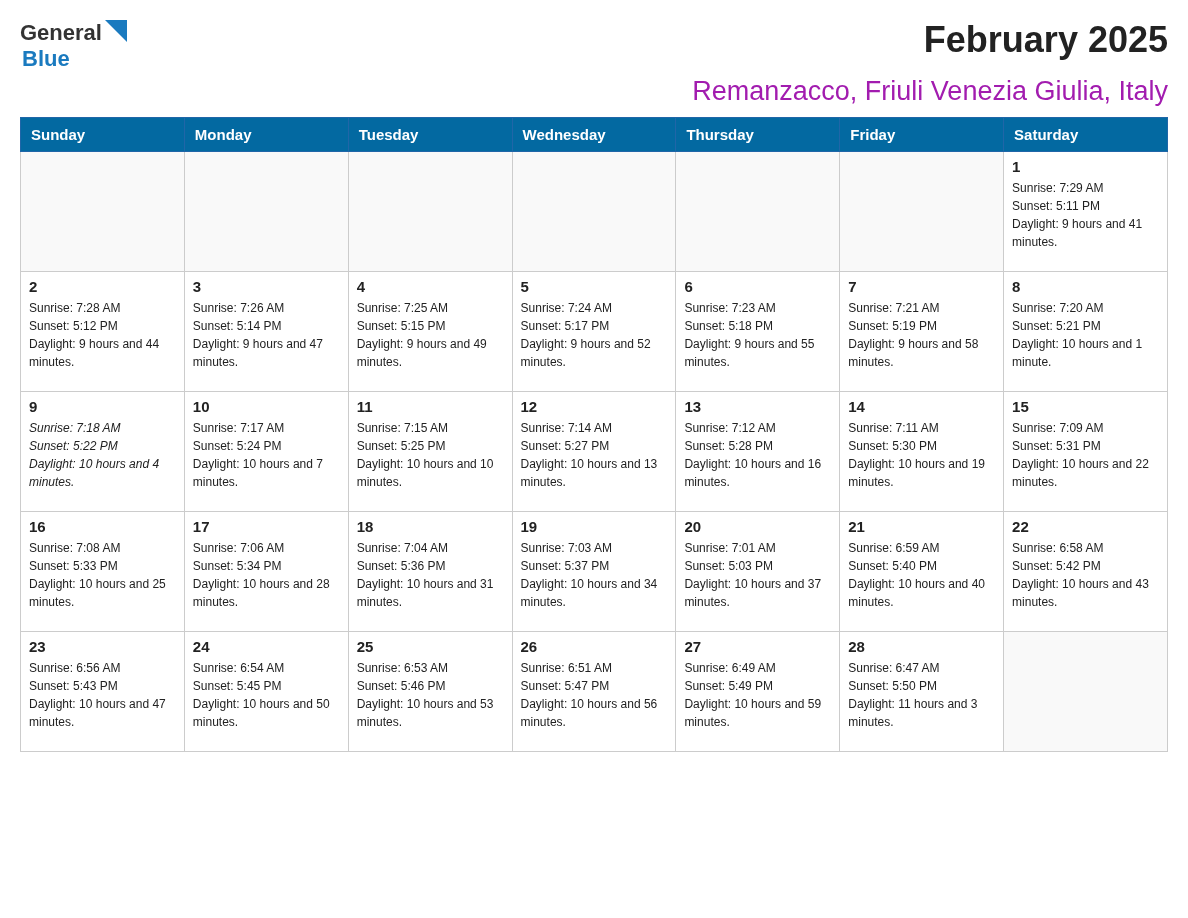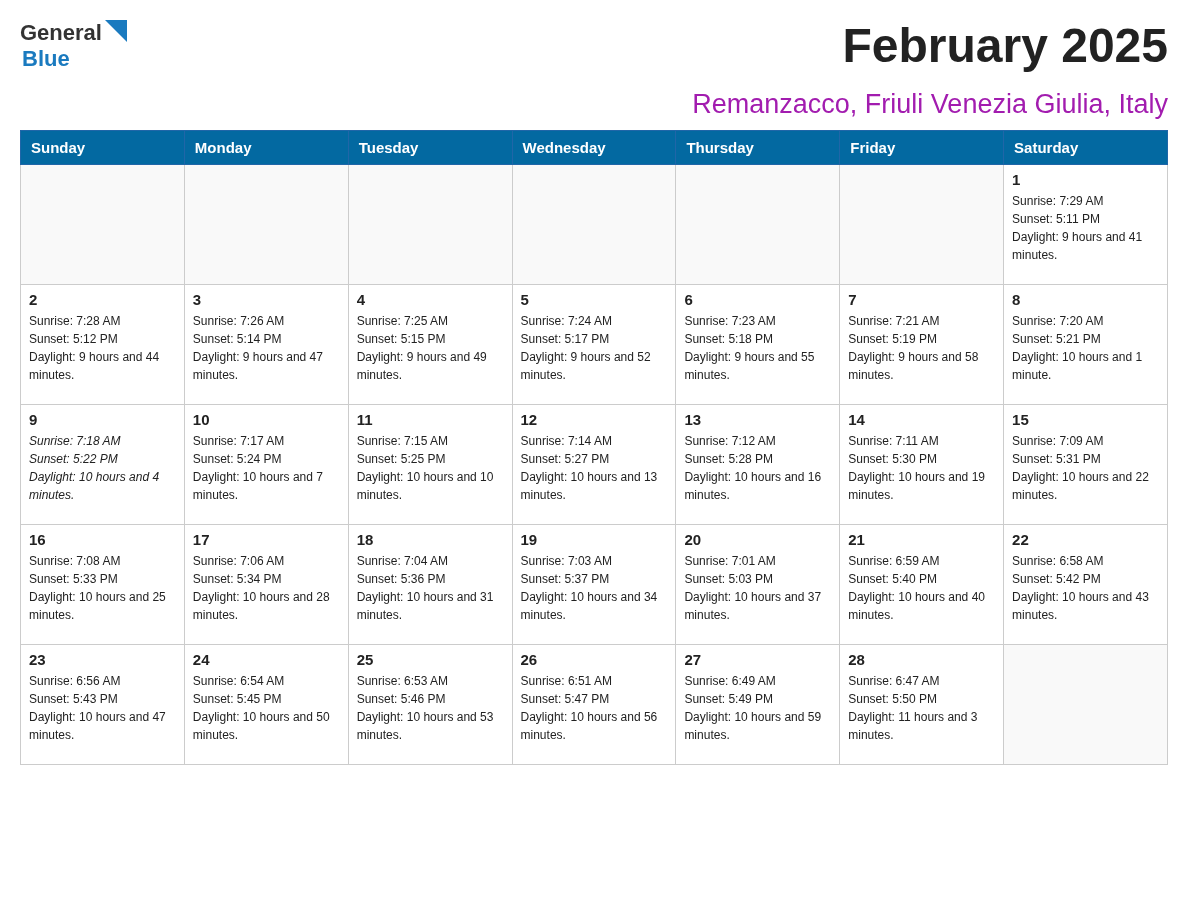--- a/index.html
+++ b/index.html
@@ -18,21 +18,21 @@
     }
     .logo-text-general {
       font-size: 22px;
       font-weight: bold;
       color: #333;
     }
     .title-block {
       text-align: right;
     }
     .month-title {
-      font-size: 48px;
+      font-size: 36px;
       font-weight: bold;
       color: #222;
       line-height: 1.1;
     }
     .location-subtitle {
       font-size: 27px;
       color: #a21caf;
       margin-top: 16px;
     }
     .calendar-table {

